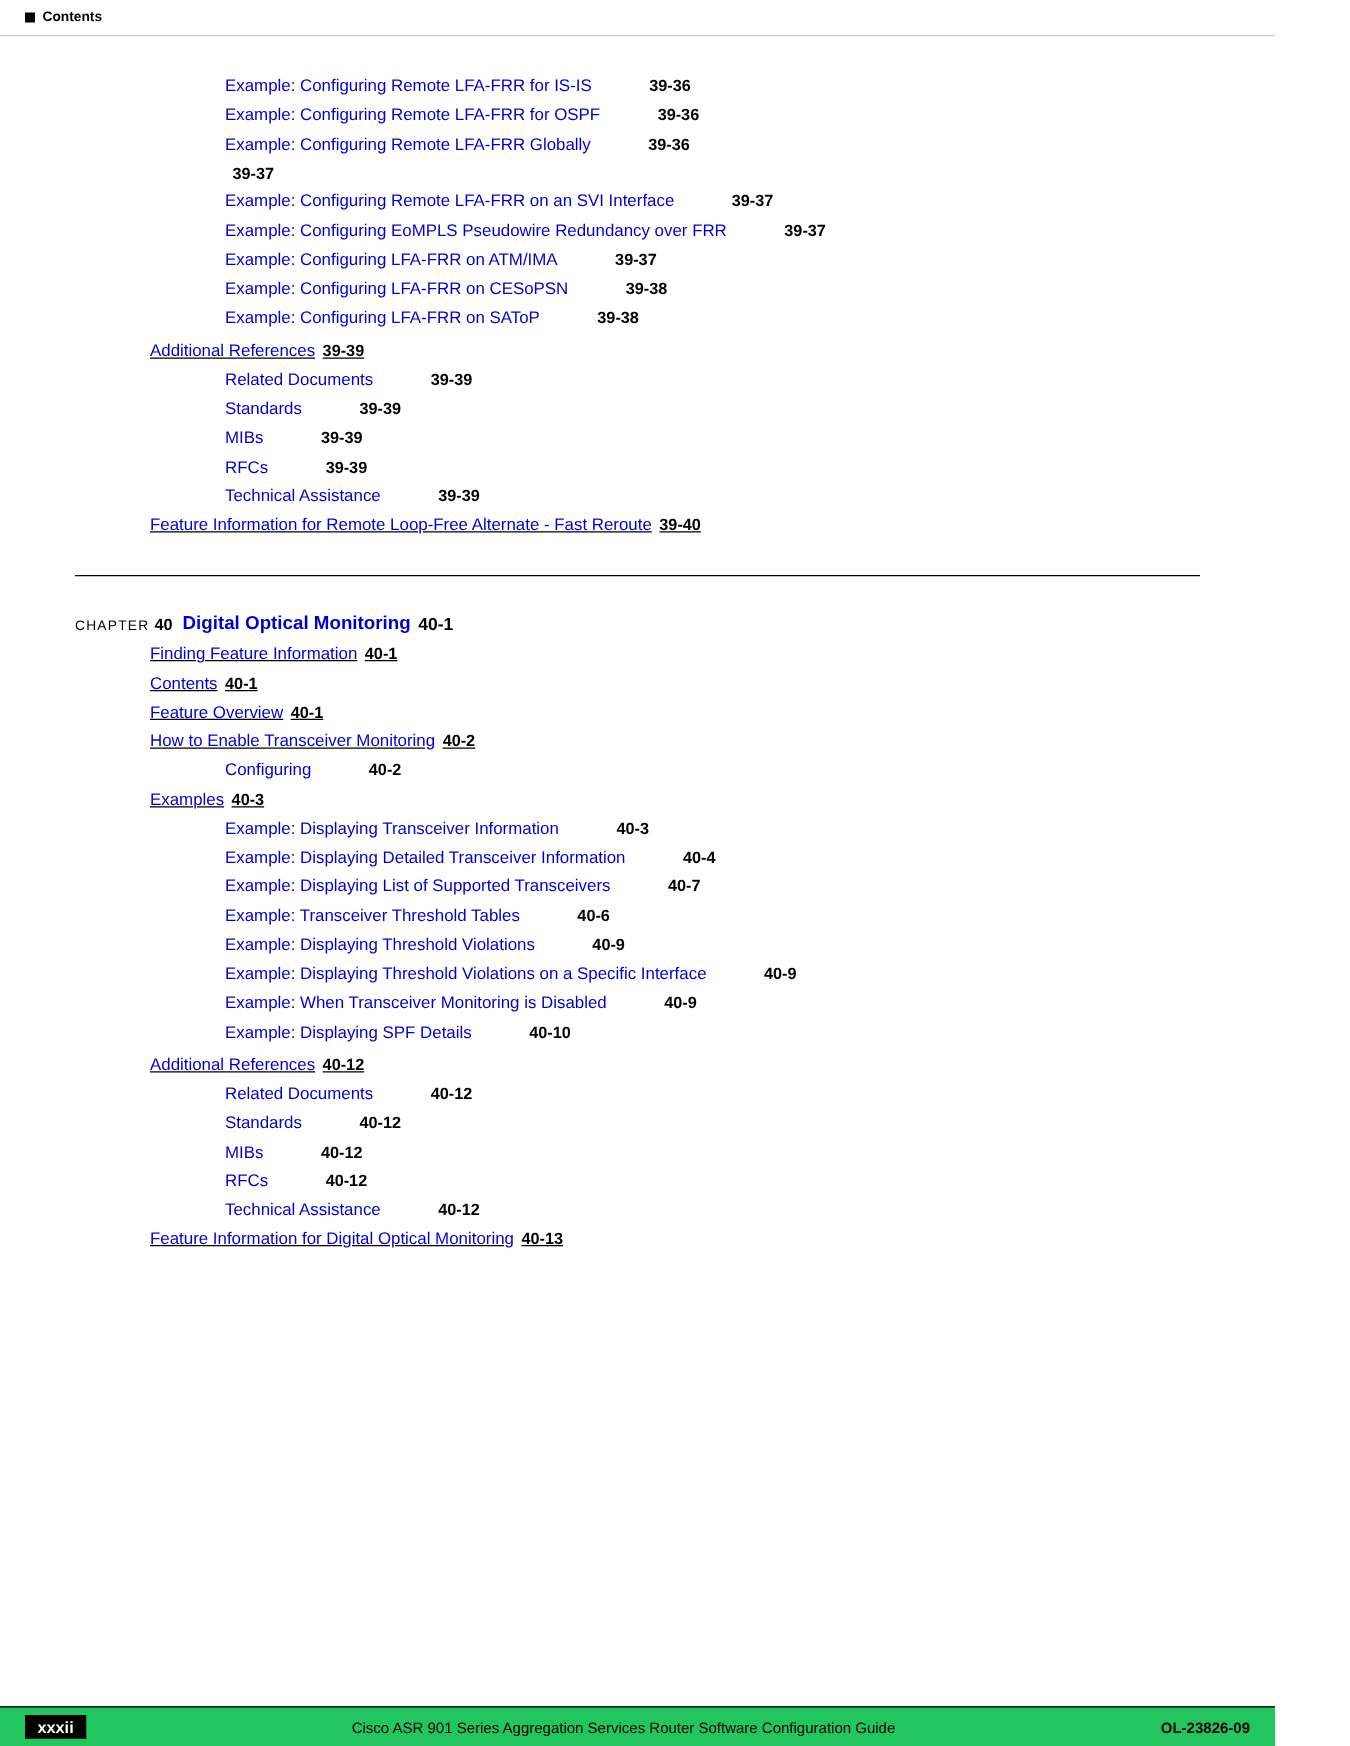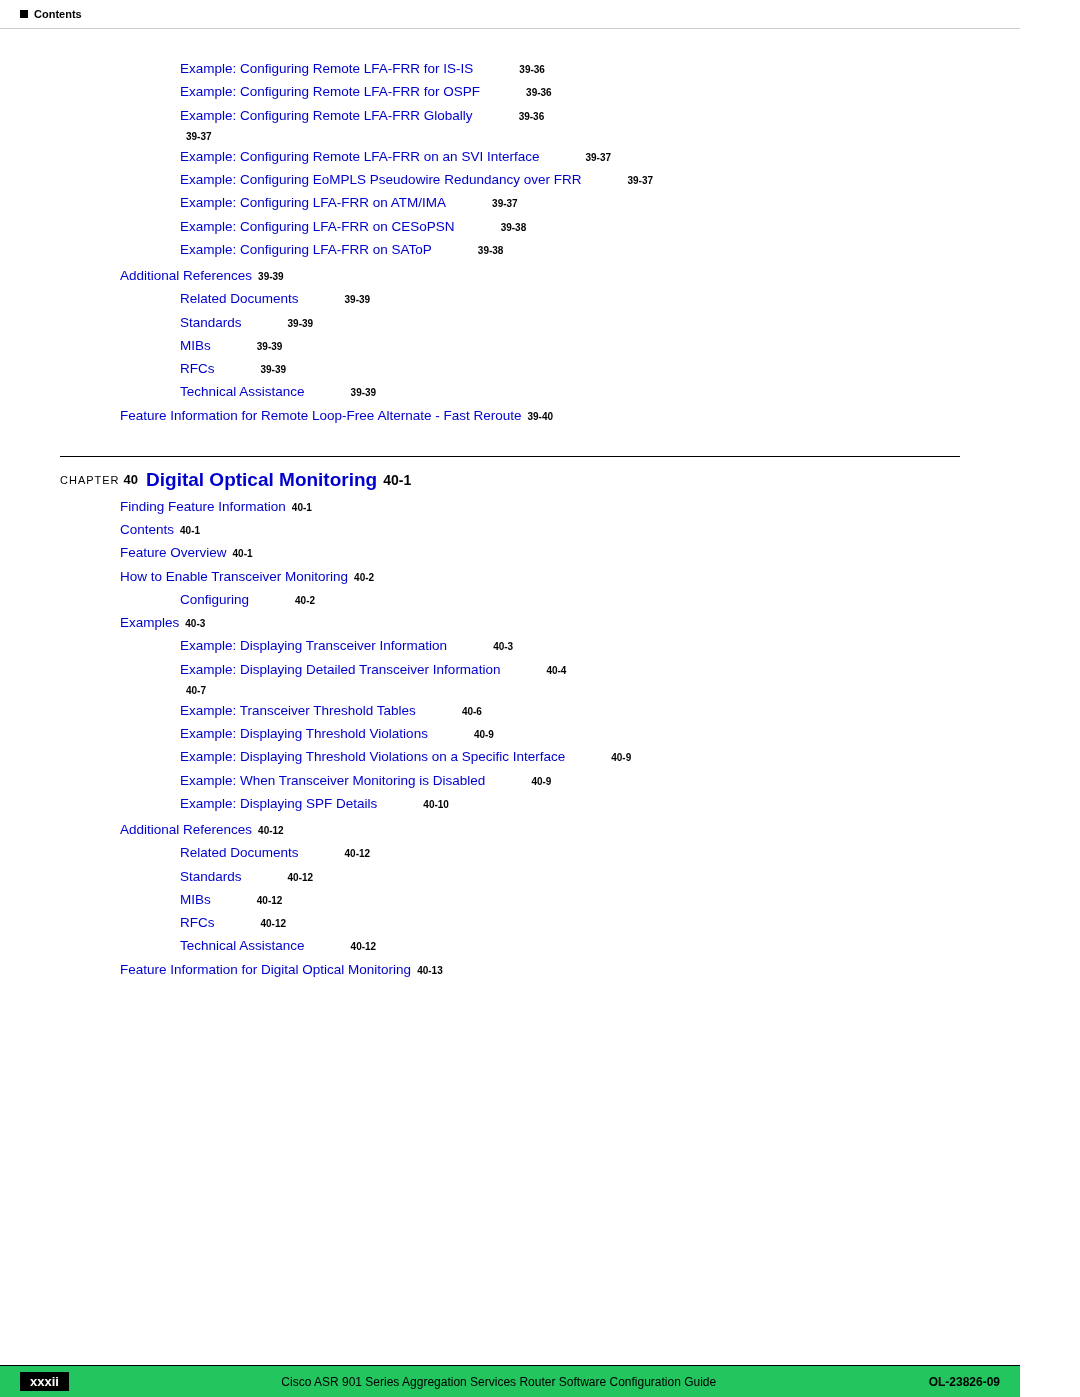--- a/index.html
+++ b/index.html
@@ -57,53 +57,53 @@
     }
 
     .toc-link {
       color: #0000CC;
       text-decoration: none;
       font-size: 13.5px;
     }
 
     .toc-page {
       font-weight: bold;
-      font-size: 10px;
+      font-size: 13px;
       margin-left: 6px;
       color: #000;
       white-space: nowrap;
     }
-    .indent-1 { margin-left: 60px; }
+    .indent-1 { margin-left: 60px; text-decoration: underline; }
     .indent-2 { margin-left: 120px; gap: 40px; }
 
     
     .chapter-row {
       display: flex;
-      align-items: center;
-      margin-top: 12px;
+      align-items: flex-end;
+      margin-top: 29px;
       margin-bottom: 6px;
     }
 
     .chapter-label {
       font-size: 11px;
       font-weight: normal;
       color: #000;
       margin-right: 4px;
       letter-spacing: 1px;
     }
 
     .chapter-number {
       font-size: 13px;
       font-weight: bold;
       color: #000;
       margin-right: 8px;
     }
 
     .chapter-title-link {
-      font-size: 19px;
+      font-size: 15px;
       font-weight: bold;
       color: #0000CC;
       text-decoration: none;
     }
 
     .chapter-title-page {
       font-weight: bold;
       font-size: 14px;
       color: #000;
       margin-left: 6px;
@@ -295,20 +295,21 @@
           <a class="toc-link">Example: Displaying Transceiver Information</a>
           <span class="toc-page">40-3</span>
         </div>
 
         <div class="toc-entry indent-2">
           <a class="toc-link">Example: Displaying Detailed Transceiver Information</a>
           <span class="toc-page">40-4</span>
         </div>
 
         <div class="toc-entry indent-2">
+          <a class="toc-link">Example: Displaying List of Supported Transceivers</a>
           <span class="toc-page">40-7</span>
         </div>
 
         <div class="toc-entry indent-2">
           <a class="toc-link">Example: Transceiver Threshold Tables</a>
           <span class="toc-page">40-6</span>
         </div>
 
         <div class="toc-entry indent-2">
           <a class="toc-link">Example: Displaying Threshold Violations</a>

